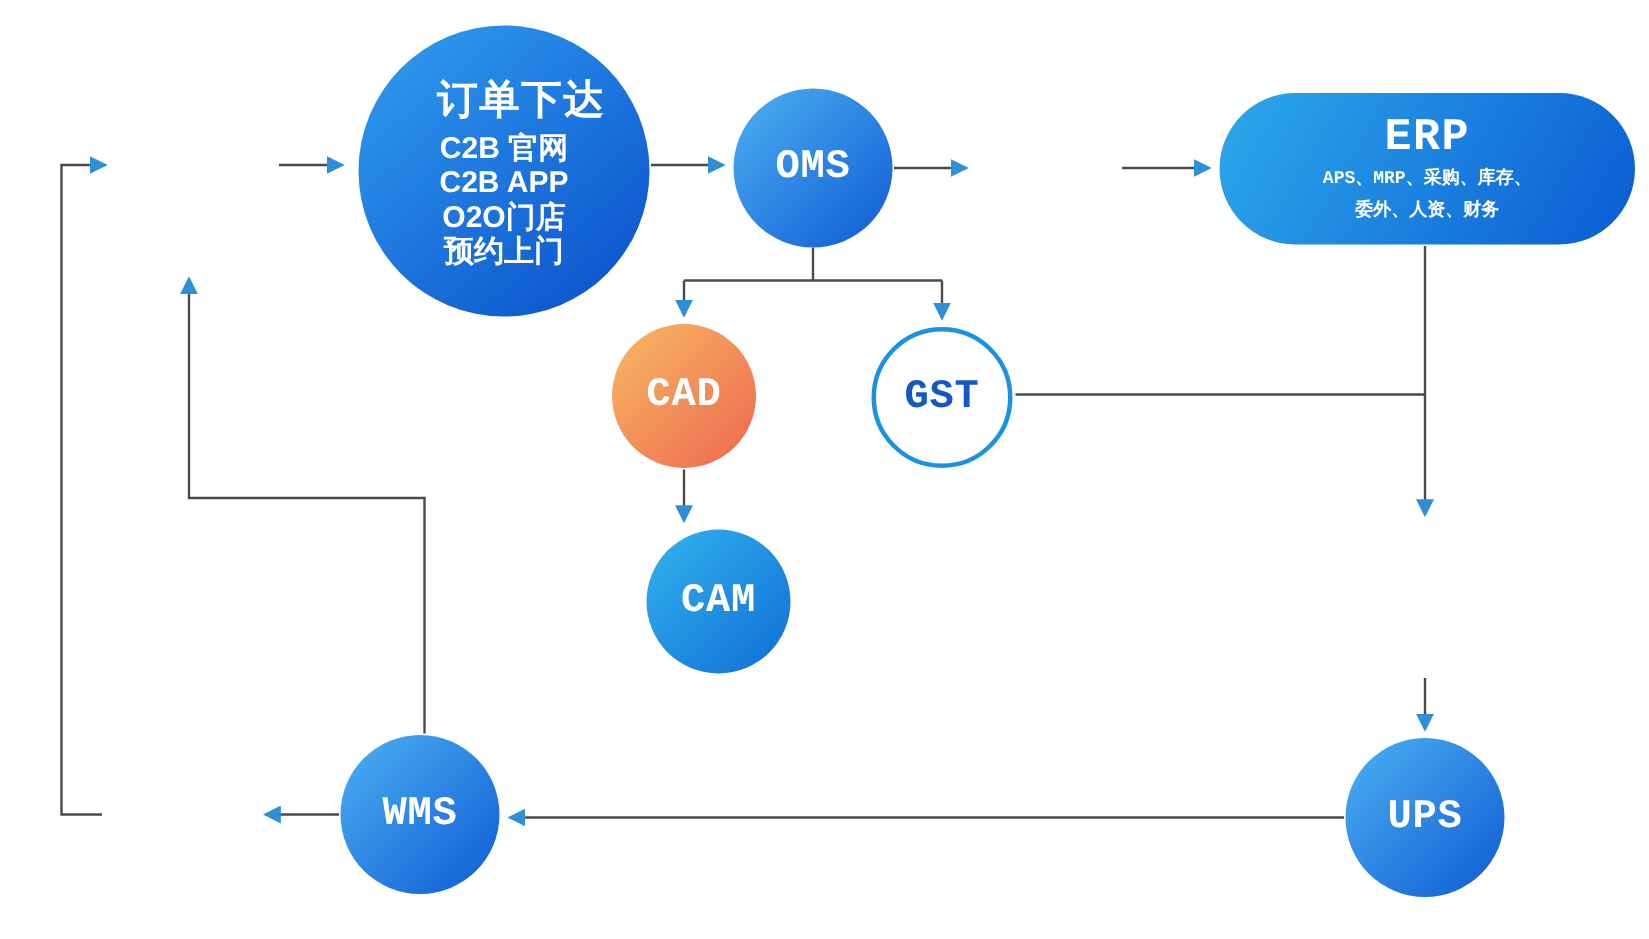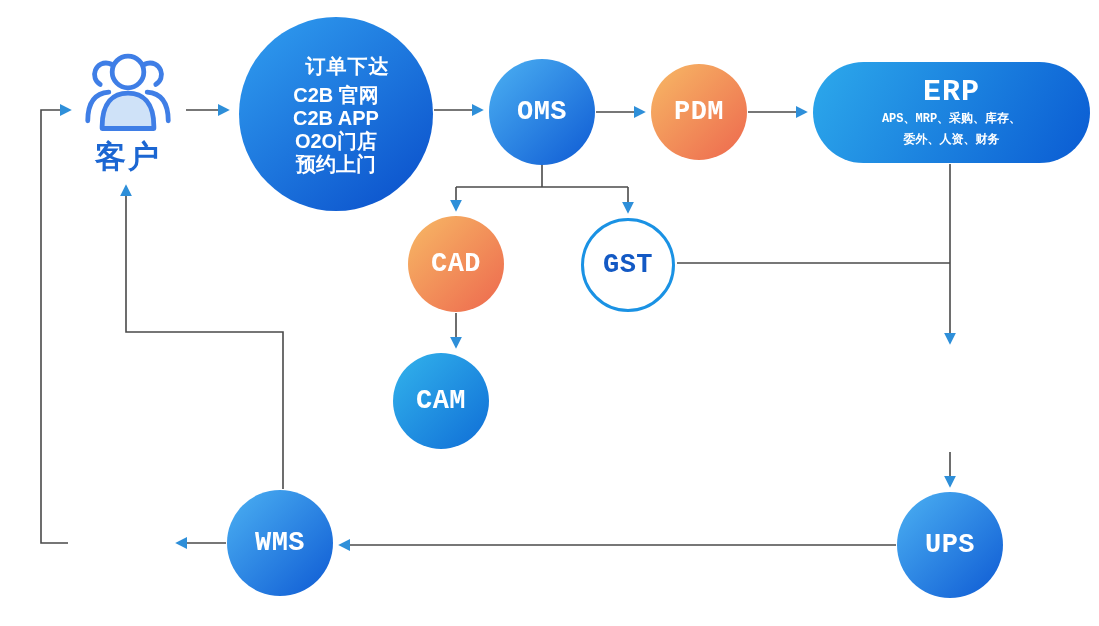--- a/index.html
+++ b/index.html
@@ -37,27 +37,27 @@
   
   .blue  { background:linear-gradient(135deg,#47aaf0 8%,#1361d6 92%); }
   
   .deep-blue { background:linear-gradient(140deg,#2f9bee 5%,#0b51cc 95%); }
   
   .cyan { background:linear-gradient(135deg,#30aeea 8%,#1273d8 92%); }
   
   .orange { background:linear-gradient(135deg,#f6b163 10%,#ee6e50 92%); }
 
   .node-order { left:239px; top:17px; width:194px; height:194px; }
-  .node-order .title { font-size:20px; margin-bottom:4px; letter-spacing:1px;margin-left:23px; }
+  .node-order .title { font-size:27px; margin-bottom:4px; letter-spacing:1px;margin-left:23px; }
   .node-order .subline { font-size:20px; line-height:23px; }
 
   .node-oms { left:489px; top:59px;  width:106px; height:106px; }
   .node-pdm { left:651px; top:64px;  width:96px;  height:96px;  }
   .node-cad { left:408px; top:216px; width:96px;  height:96px;  }
-  .node-cam { left:393px; top:353px; width:96px;  height:96px;  }
+  .node-cam { left:431px; top:353px; width:96px;  height:96px;  }
   .node-mes { left:899px; top:349px; width:102px; height:102px; }
   .node-ups { left:897px; top:492px; width:106px; height:106px; }
   .node-wms { left:227px; top:490px; width:106px; height:106px; }
   .node-drp { left:68px;  top:492px; width:102px; height:102px; }
 
   .node-gst {
     left:581px; top:218px; width:94px; height:94px;
     background:#ffffff;
     border:3px solid #1a92e4;
     color:#1359c4;
@@ -121,52 +121,33 @@
       <path d="M 950 452 L 950 486" marker-end="url(#arrowBlue)"></path>
 
       <path d="M 896 545 L 340 545" marker-end="url(#arrowBlue)"></path>
 
       <path d="M 226 543 L 177 543" marker-end="url(#arrowBlue)"></path>
 
       <path d="M 283 489 L 283 332 L 126 332 L 126 186" marker-end="url(#arrowBlue)"></path>
     </g>
   </svg>
 
-  <div class="customer">
-    <svg width="100" height="96" viewBox="0 0 100 96">
-      <g stroke="#3f7ee6" stroke-width="5" fill="none" stroke-linecap="round">
-
-        <path d="M 21 38 a 12 12 0 1 1 18 -9"></path>
-        <path d="M 8 76 C 8 56 16 47 30 46"></path>
-
-        <path d="M 79 38 a 12 12 0 1 0 -18 -9"></path>
-        <path d="M 92 76 C 92 56 84 47 70 46"></path>
-      </g>
-
-      <circle cx="50" cy="25" r="16.5" fill="#ffffff" stroke="#3f7ee6" stroke-width="5"></circle>
-      <path d="M 23 82 C 23 56 35 47 50 47 C 65 47 77 56 77 82 L 77 84 L 23 84 Z" fill="#cfe2f8" stroke="#3f7ee6" stroke-width="5" stroke-linejoin="round"></path>
-    </svg>
-    <div class="label">客户</div>
-  </div>
 
   <div class="node circle deep-blue node-order">
     <div class="title">订单下达</div>
     <div class="subline">C2B 官网</div>
     <div class="subline">C2B APP</div>
     <div class="subline">O2O门店</div>
     <div class="subline">预约上门</div>
   </div>
 
   <div class="node circle blue node-oms">
     <span class="big-label">OMS</span>
   </div>
 
-  <div class="node circle orange node-pdm">
-    <span class="big-label">PDM</span>
-  </div>
 
   <div class="node node-erp">
     <div class="title">ERP</div>
     <div class="subline">APS、MRP、采购、库存、</div>
     <div class="subline">委外、人资、财务</div>
   </div>
 
   <div class="node circle node-gst">
     <span class="big-label">GST</span>
   </div>

